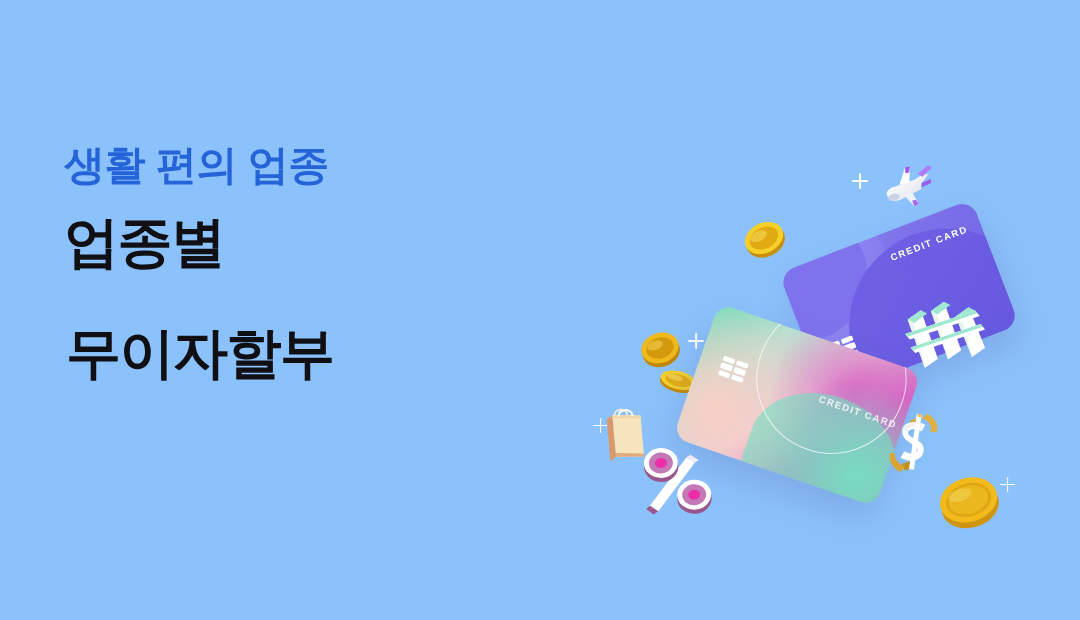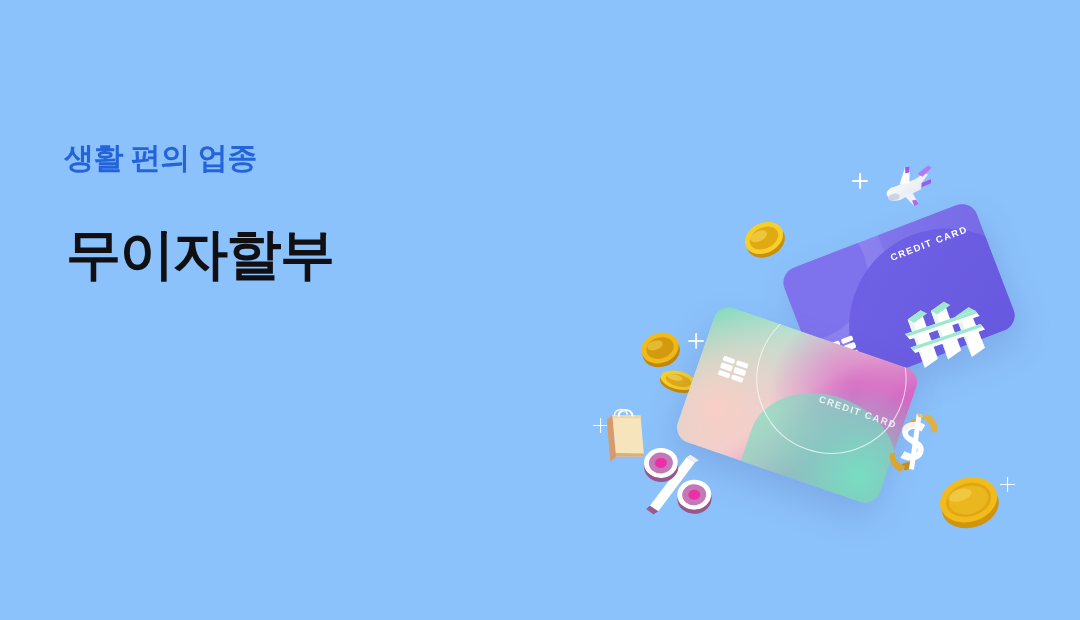--- a/index.html
+++ b/index.html
@@ -16,21 +16,21 @@
     overflow:hidden;
   }
 
   
   .text-block {
     position:absolute;
     left:64px; top:138px;
     width:480px;
   }
   .subtitle {
-    font-size:30px;
+    font-size:41px;
     font-weight:bold;
     color:#2563d8;
     letter-spacing:-0.5px;
     line-height:1.35;
     white-space:nowrap;
   }
   .title {
     margin-top:14px;
     font-size:55px;
     font-weight:bold;
@@ -152,20 +152,21 @@
   .plane { left:316px; top:28px; width:64px; height:56px; }
 </style>
 </head>
 <body>
 
 <div id="banner">
 
   <div class="text-block">
     <div class="subtitle">생활 편의 업종</div>
     <div class="title">
+      <span class="title-line title-line-1">업종별</span>
       <span class="title-line title-line-2">무이자할부</span>
     </div>
   </div>
 
   <div class="illustration">
 
     <div class="sparkle" style="left:292px;top:43px;width:16px;height:16px;"></div>
     <div class="sparkle" style="left:128px;top:203px;width:16px;height:16px;"></div>
     <div class="sparkle" style="left:33px;top:288px;width:15px;height:15px;"></div>
     <div class="sparkle" style="left:440px;top:347px;width:15px;height:15px;"></div>

